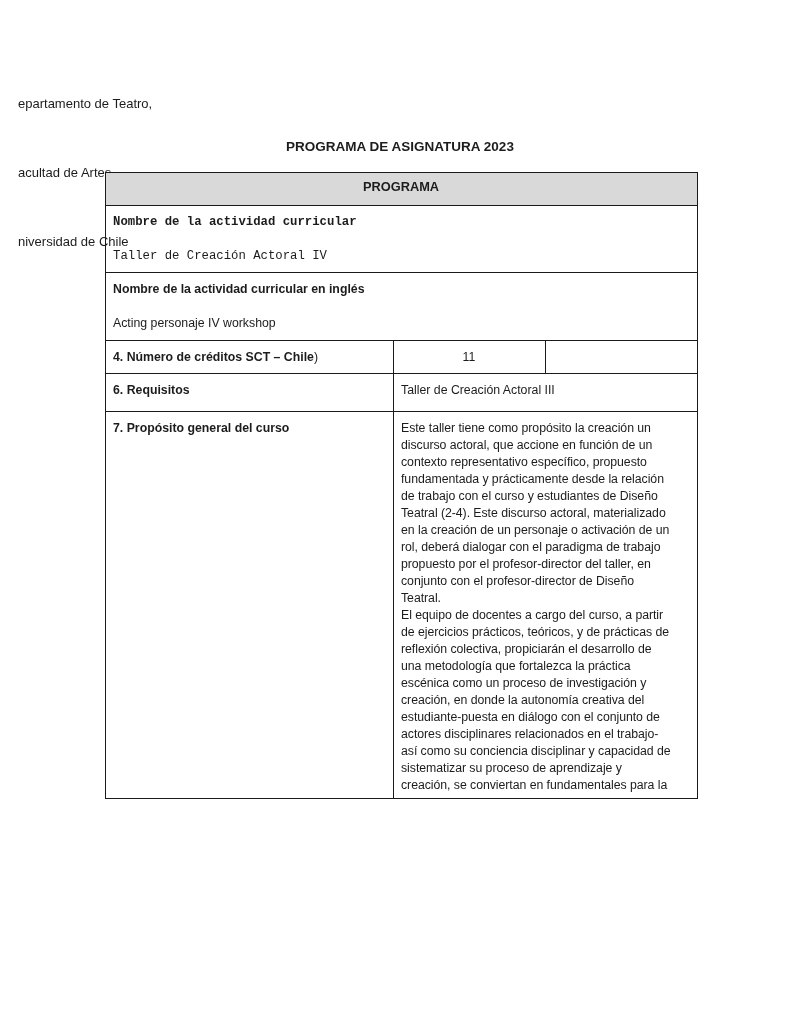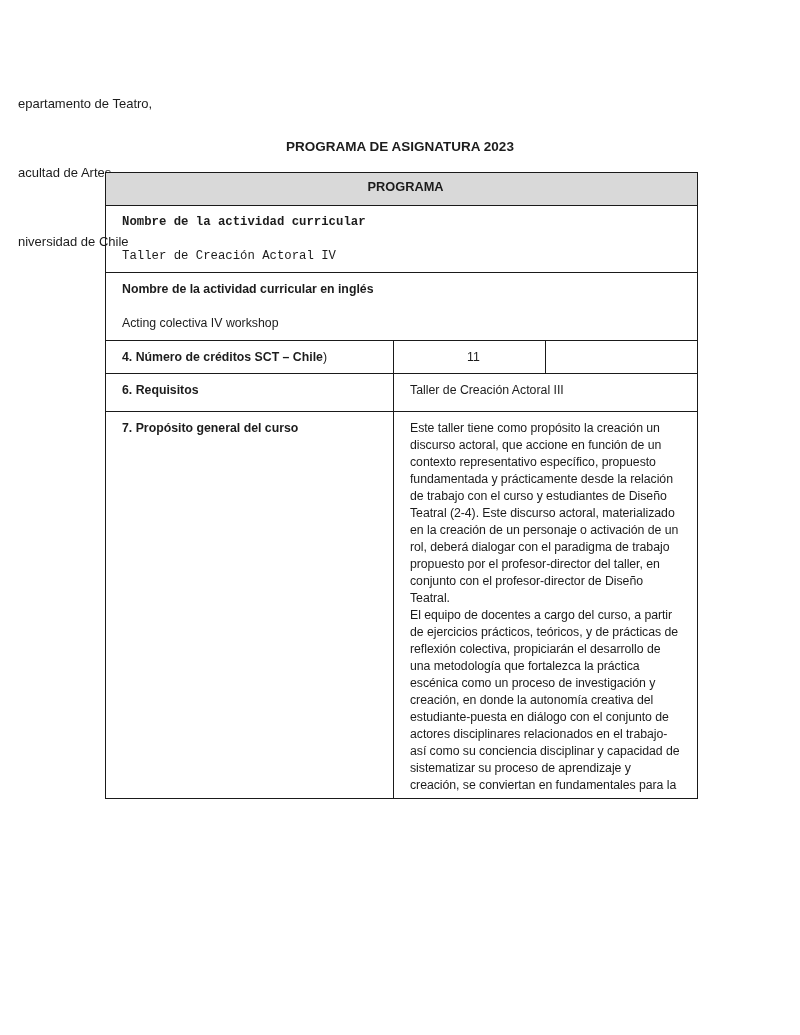--- a/index.html
+++ b/index.html
@@ -16,21 +16,21 @@
     position:absolute;top:139px;left:0;width:800px;
     text-align:center;font-weight:bold;font-size:13.5px;
   }
   table.program-table{
     position:absolute;left:105px;top:172px;width:592px;
     border-collapse:collapse;table-layout:fixed;
   }
   table.program-table td{
     border:1.5px solid #1a1a1a;
     vertical-align:top;
-    padding:8px 8px 4px 16px;
+    padding:8px 8px 4px 7px;
     font-size:12.3px;line-height:17px;
   }
   tr.r-head td{
     background:#d9d9d9;text-align:center;font-weight:bold;
     padding-top:5px;font-size:12.8px;
   }
   .lbl{font-weight:bold;}
   p{margin:0;}
   p.lbl{margin:0 0 17px 0;}
   .center{text-align:center;}
@@ -74,21 +74,21 @@
   <tr class="r-name">
     <td colspan="3">
       <p class="lbl">Nombre de la actividad curricular</p>
       <p>Taller de Creación Actoral IV</p>
     </td>
   </tr>
 
   <tr class="r-name-en">
     <td colspan="3">
       <p class="lbl">Nombre de la actividad curricular en inglés</p>
-      <p>Acting colectiva IV workshop</p>
+      <p>Acting personaje IV workshop</p>
     </td>
   </tr>
 
 
   <tr class="r-credits">
     <td>
       <span class="lbl">4. Número de créditos SCT – Chile</span><span>)</span>
     </td>
     <td class="center">11</td>
     <td></td>

